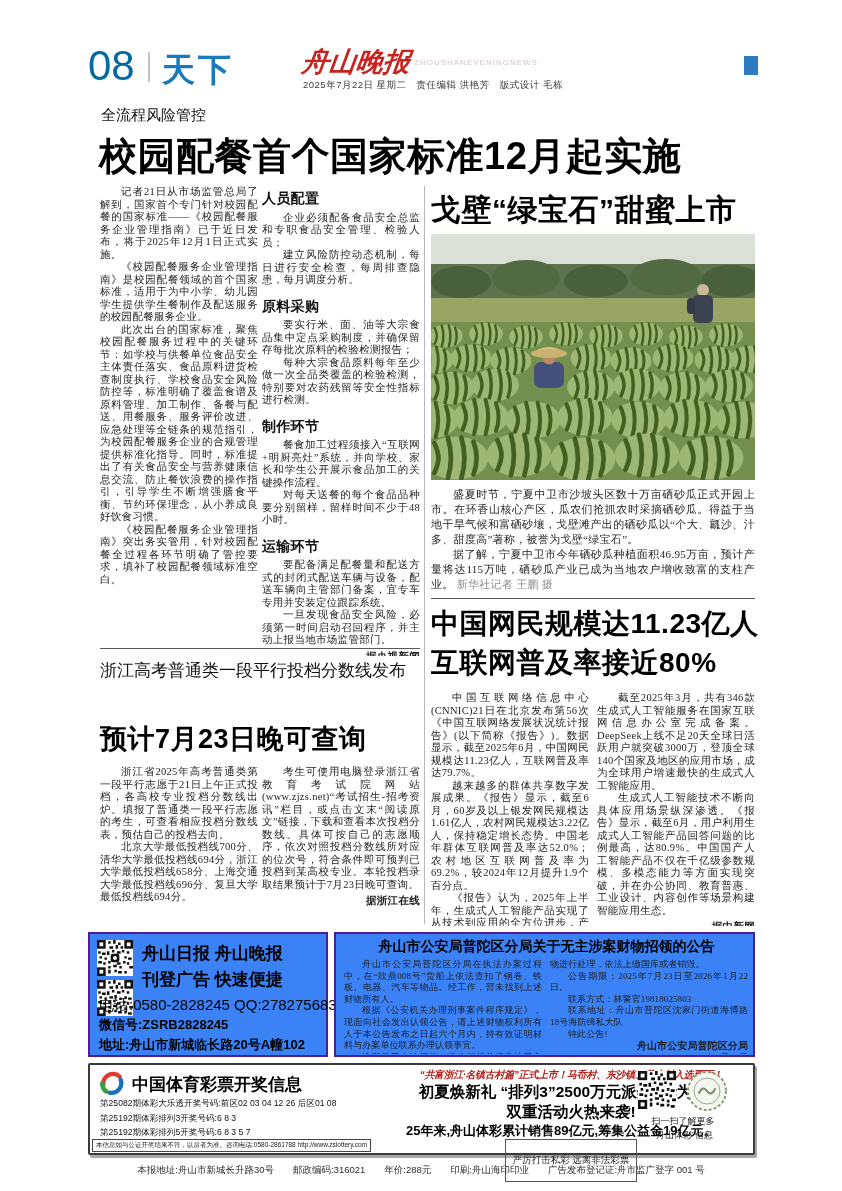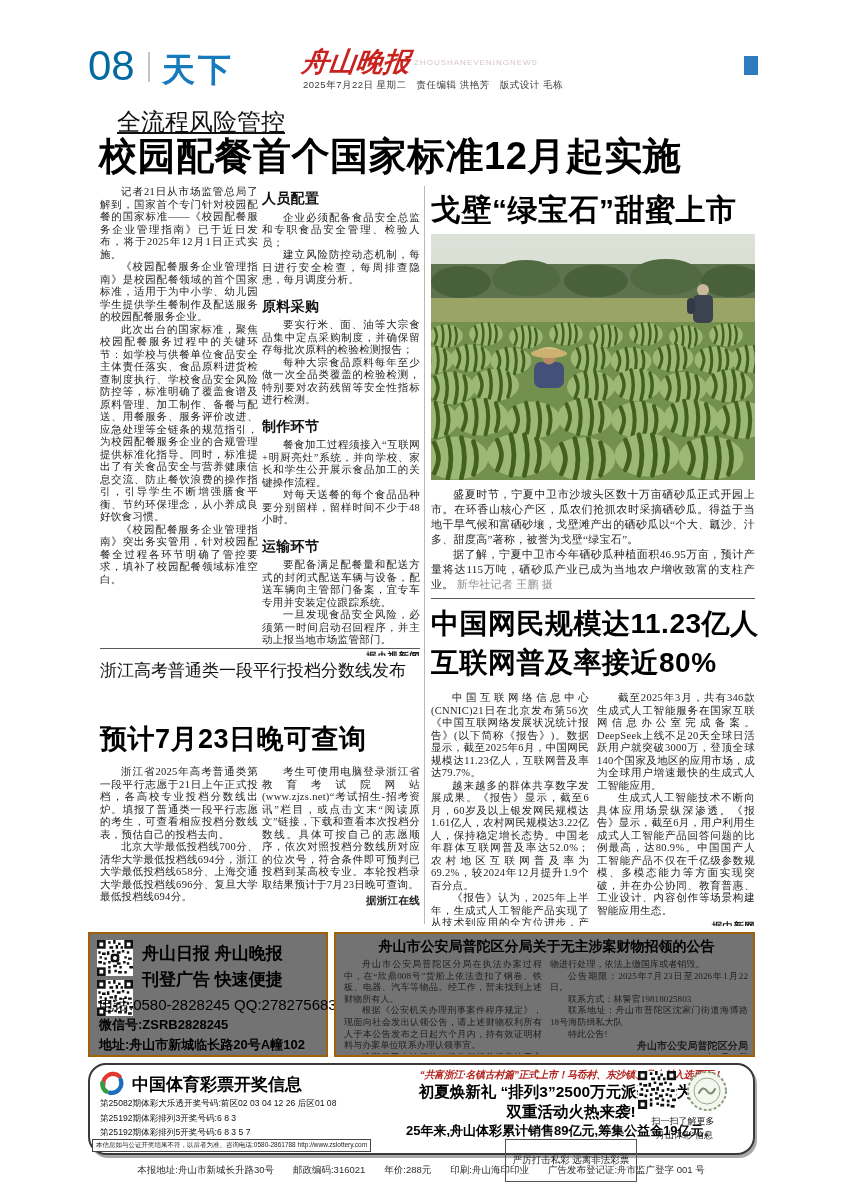--- a/index.html
+++ b/index.html
@@ -11,22 +11,22 @@
   .kicker{font-family:"Liberation Sans","DejaVu Sans",sans-serif;color:#111;font-weight:500;}
   .body-col{font-size:10.5px;line-height:12.5px;letter-spacing:.3px;text-align:justify;overflow:hidden;color:#1d1d1d;}
   .body-col p{margin:0;text-indent:2em;}
   .subhead{font-family:"Liberation Sans","DejaVu Sans",sans-serif;font-weight:700;font-size:14px;color:#111;margin:13px 0 7px;text-indent:0;}
   .first-subhead{margin-top:6px;}
   .attr{text-align:right;font-weight:700;font-family:"Liberation Sans","DejaVu Sans",sans-serif;text-indent:0;margin-top:3px;}
   .hrule{background:#5a5a5a;height:1px;}
   .vrule{background:#b9b9b9;width:1px;}
   .credit{color:#8d8d8d;}
   .masthead{font-style:italic;font-weight:900;font-size:27px;color:#c8231f;display:inline-block;transform:skewX(-7deg);font-family:"DejaVu Serif","Liberation Serif",serif;}
-  .box{border:2px solid #a16207;box-sizing:border-box;background:#737373;}
-  .lotto-box{border:2.5px solid #3a3a3a;border-radius:18px;box-shadow:2px 3px 0 #a8a8a8;box-sizing:border-box;background:#fff;}
+  .box{border:2px solid #4c1d95;box-sizing:border-box;background:#3b82f6;}
+  .lotto-box{border:2.5px solid #3a3a3a;border-radius:2px;box-shadow:2px 3px 0 #a8a8a8;box-sizing:border-box;background:#fff;}
   .warn{display:inline-block;border:1.5px solid #555;padding:14px 7px;font-size:9.5px;font-family:"Liberation Sans",sans-serif;color:#222;}
   .qr svg{display:block;}
   .caption-block{font-size:11px;line-height:15px;letter-spacing:.3px;text-align:justify;overflow:hidden;color:#1d1d1d;font-weight:500;}
   .caption-block p{margin:0;text-indent:2em;}
   .notice-col{font-size:9px;line-height:11.6px;letter-spacing:.1px;text-align:justify;overflow:hidden;color:#1d1d1d;}
   .notice-col p{margin:0;text-indent:2em;}
   .notice-col p.noind{text-indent:0;}
   .lotto-results div{margin-bottom:2.6px;}
 </style>
 </head>
@@ -36,21 +36,21 @@
 
   <div class="abs sans" style="left:88px;top:42px;font-size:42px;font-weight:400;color:#0369a1;">08</div>
   <div class="abs" style="left:148px;top:52px;width:2px;height:30px;background:#c4c4c4;"></div>
   <div class="abs sans" style="left:162px;top:48px;font-size:33px;font-weight:900;color:#1779be;letter-spacing:3px;">天下</div>
   <div class="abs" style="left:302px;top:44px;">
     <span class="masthead">舟山晚报</span><span style="font-family:'Liberation Sans',sans-serif;font-size:8px;color:#d4c6c2;letter-spacing:1px;vertical-align:6px;margin-left:4px;">ZHOUSHANEVENINGNEWS</span>
   </div>
   <div class="abs sans" style="left:303px;top:79px;font-size:9.5px;color:#3a3a3a;letter-spacing:.5px;">2025年7月22日 星期二　责任编辑 洪艳芳　版式设计 毛栋</div>
   <div class="abs" style="left:744px;top:56px;width:14px;height:19px;background:#2e7bbf;"></div>
 
-  <div class="abs kicker" style="left:117px;top:106px;font-size:24px;text-decoration:underline;">全流程风险管控</div>
+  <div class="abs kicker" style="left:101px;top:106px;font-size:15px;">全流程风险管控</div>
   <div class="abs headline" style="left:99px;top:131px;font-size:38px;">校园配餐首个国家标准12月起实施</div>
 
   <div class="abs body-col" style="left:100px;top:186px;width:158px;height:470px;">
     <p>记者21日从市场监管总局了解到，国家首个专门针对校园配餐的国家标准——《校园配餐服务企业管理指南》已于近日发布，将于2025年12月1日正式实施。</p>
     <p>《校园配餐服务企业管理指南》是校园配餐领域的首个国家标准，适用于为中小学、幼儿园学生提供学生餐制作及配送服务的校园配餐服务企业。</p>
     <p>此次出台的国家标准，聚焦校园配餐服务过程中的关键环节：如学校与供餐单位食品安全主体责任落实、食品原料进货检查制度执行、学校食品安全风险防控等，标准明确了覆盖食谱及原料管理、加工制作、备餐与配送、用餐服务、服务评价改进、应急处理等全链条的规范指引，为校园配餐服务企业的合规管理提供标准化指导。同时，标准提出了有关食品安全与营养健康信息交流、防止餐饮浪费的操作指引，引导学生不断增强膳食平衡、节约环保理念，从小养成良好饮食习惯。</p>
     <p>《校园配餐服务企业管理指南》突出务实管用，针对校园配餐全过程各环节明确了管控要求，填补了校园配餐领域标准空白。</p>
   </div>
 
   <div class="abs body-col" style="left:262px;top:186px;width:158px;height:470px;">

